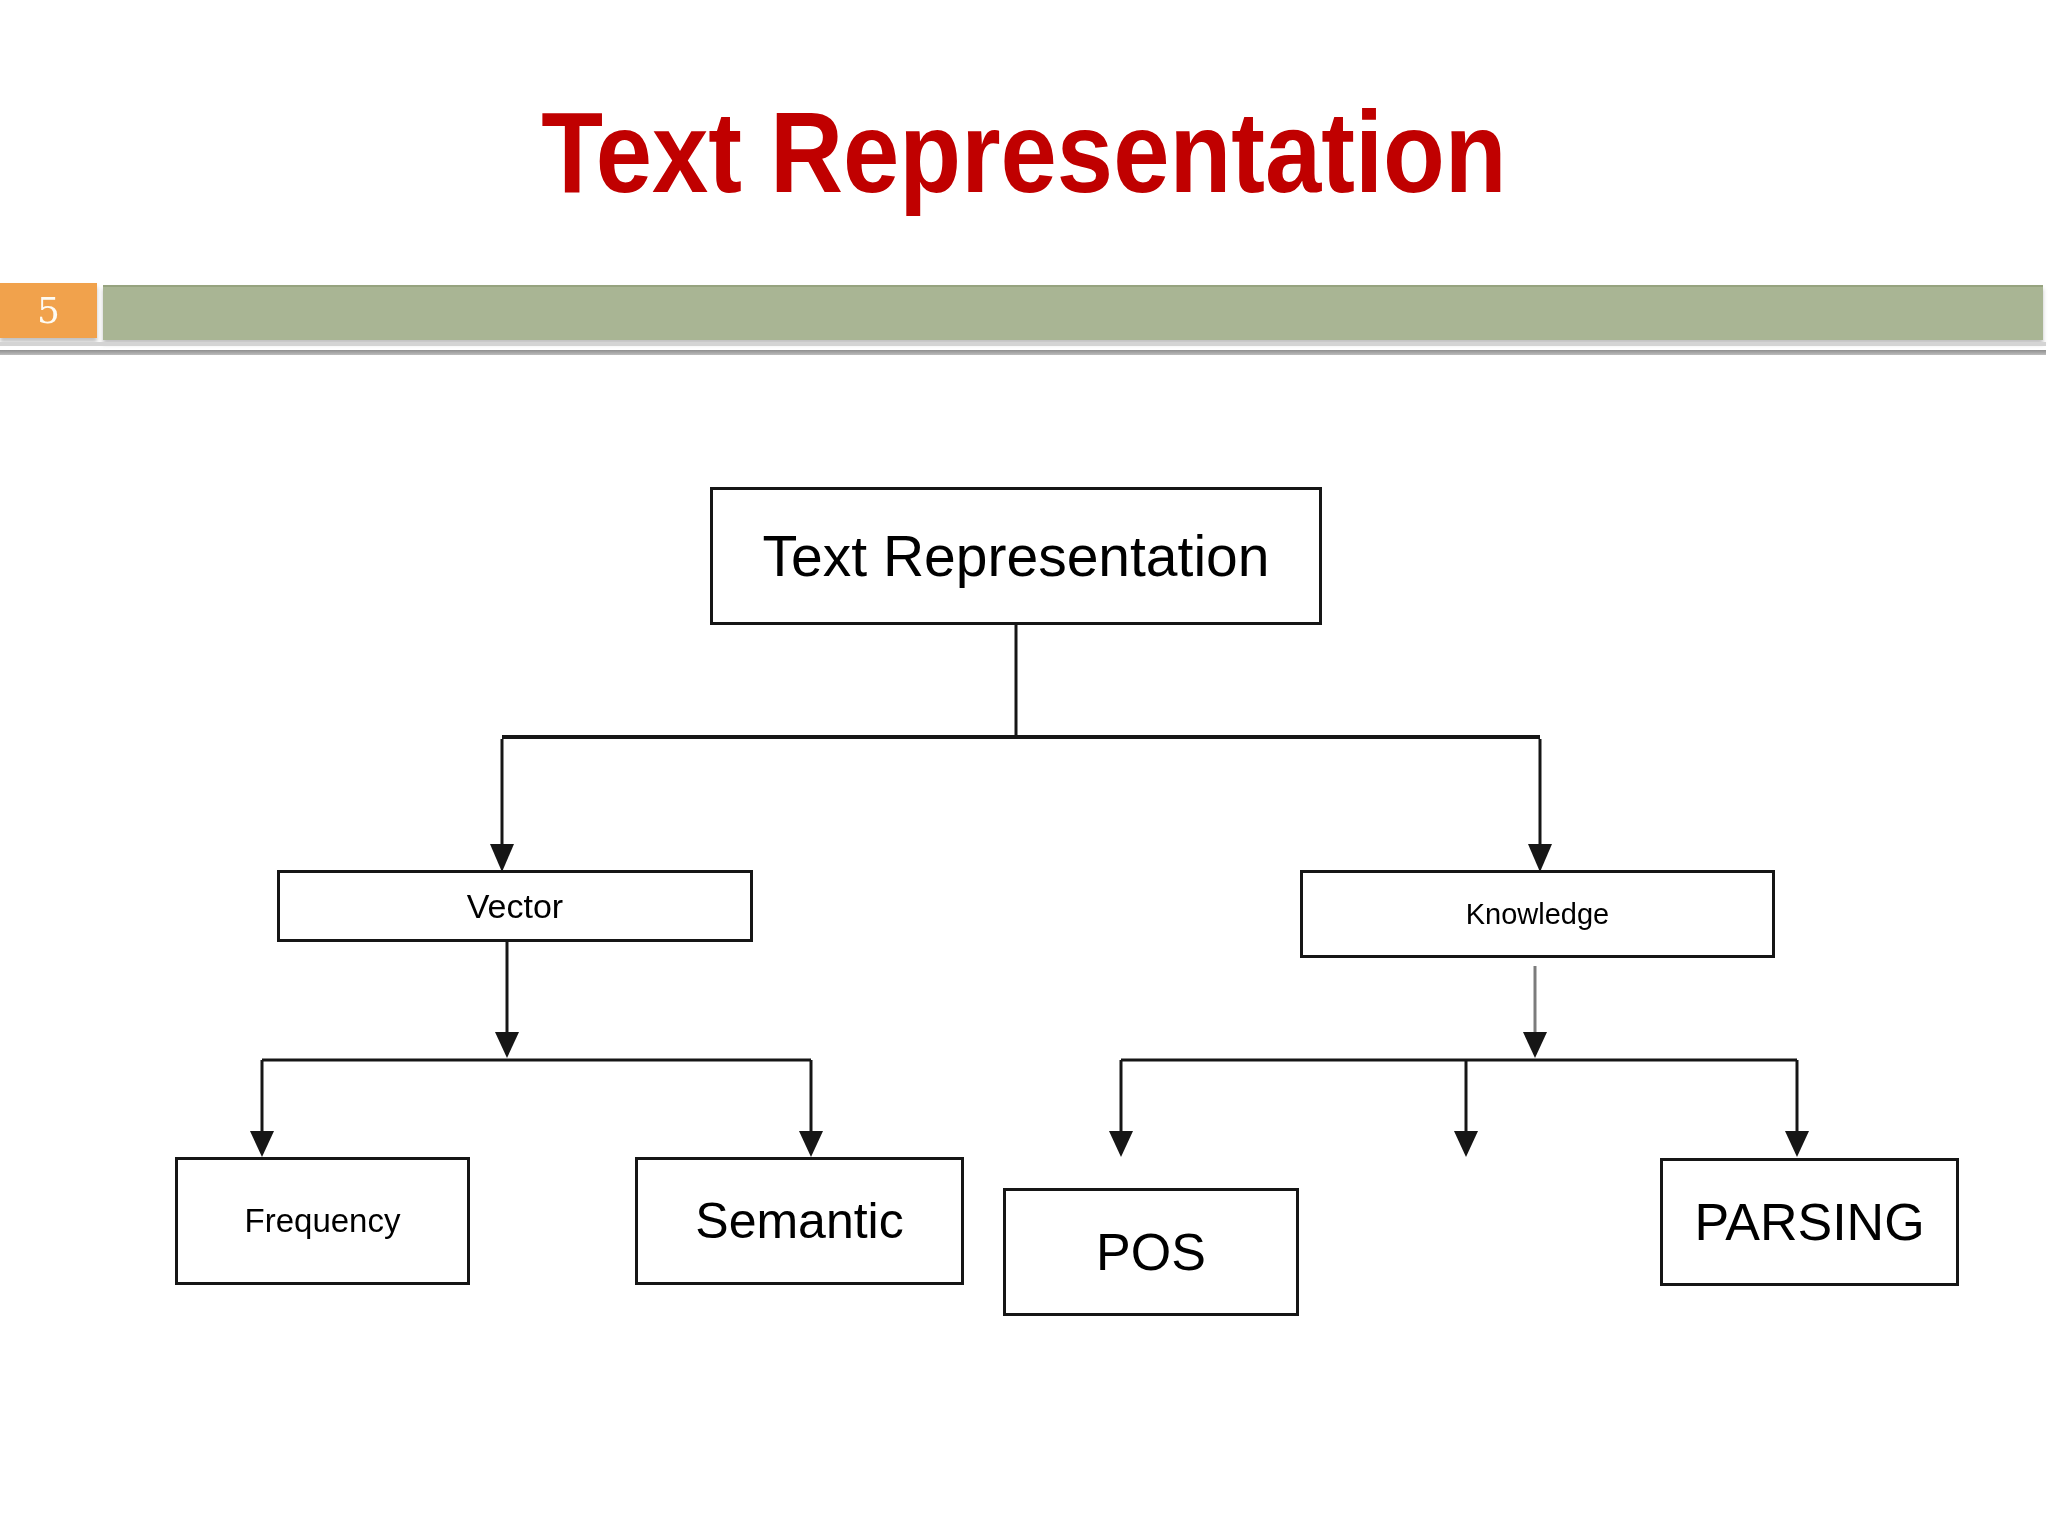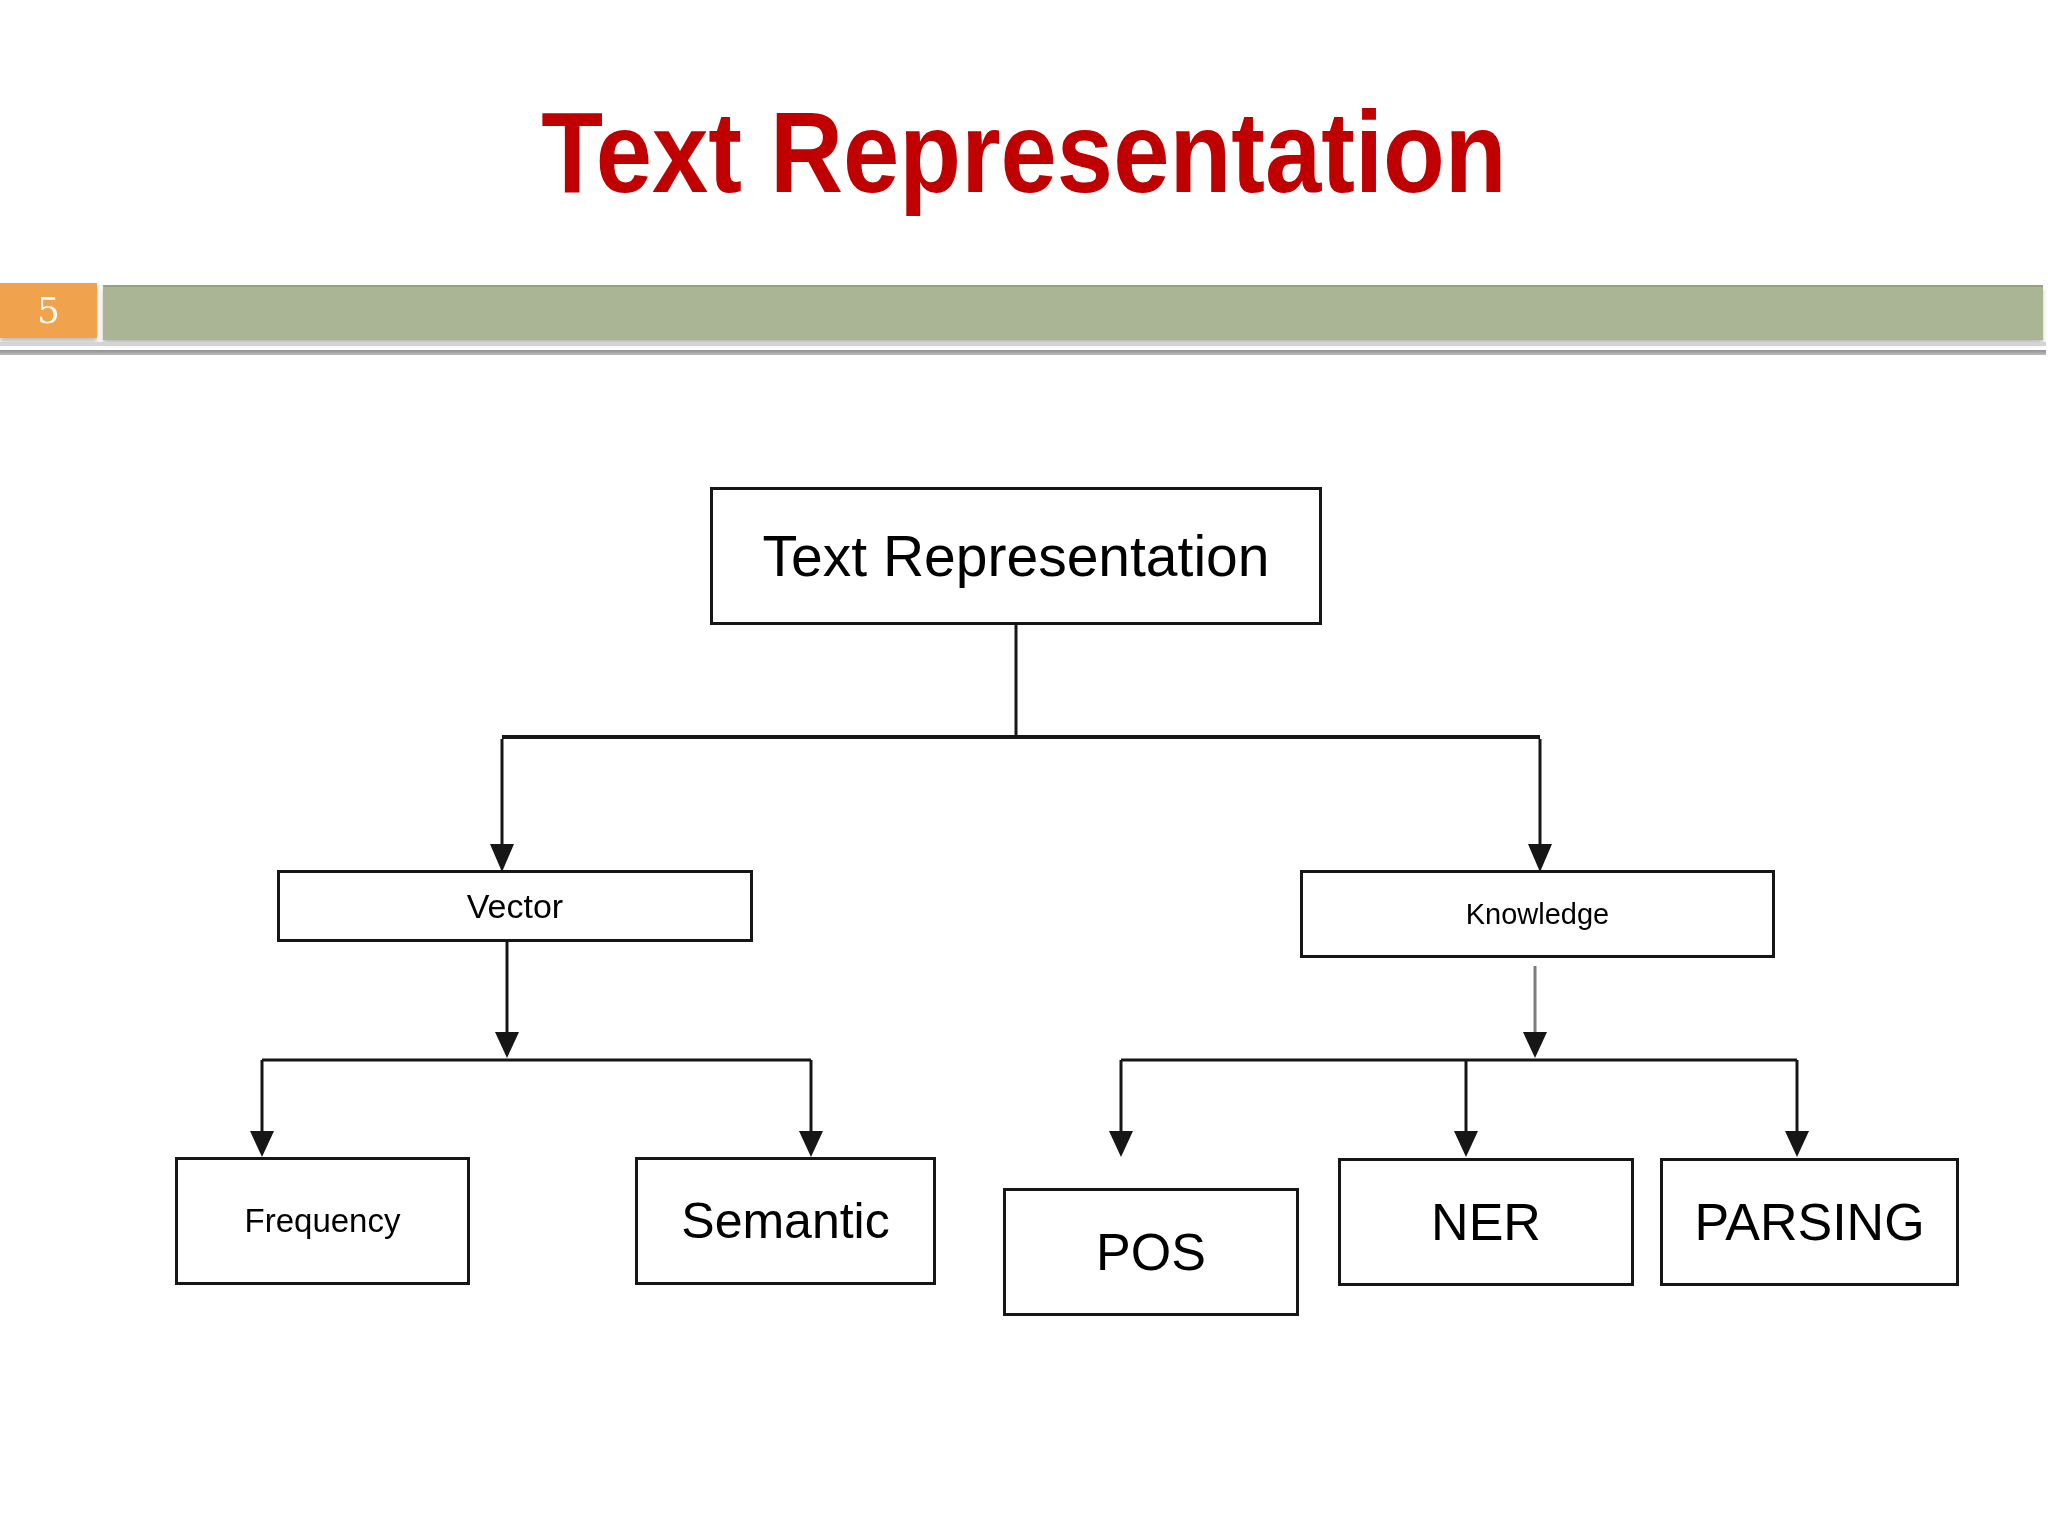--- a/index.html
+++ b/index.html
@@ -51,21 +51,21 @@
     display:flex;align-items:center;justify-content:center;
     color:#000000;
     box-sizing:border-box;
     white-space:nowrap;
   }
   .node .lbl{display:inline-block;}
   #node-root      {left:710px; top:487px; width:612px; height:138px; font-size:57px;}
   #node-vector    {left:277px; top:870px; width:476px; height:72px;  font-size:34px;}
   #node-knowledge {left:1300px;top:870px; width:475px; height:88px;  font-size:29px;}
   #node-frequency {left:175px; top:1157px;width:295px; height:128px; font-size:33px;}
-  #node-semantic  {left:635px; top:1157px;width:301px; height:128px; font-size:50px;}
+  #node-semantic  {left:635px; top:1157px;width:329px; height:128px; font-size:50px;}
   #node-pos       {left:1003px;top:1158px;width:296px; height:128px; font-size:52px;margin-top:30px;}
   #node-ner       {left:1338px;top:1158px;width:296px; height:128px; font-size:52px;}
   #node-parsing   {left:1660px;top:1158px;width:299px; height:128px; font-size:52px;}
 </style>
 </head>
 <body>
 
 <div id="slide">
 
   <div id="slide-title">Text Representation</div>
@@ -133,21 +133,18 @@
   </div>
 
   <div class="node" id="node-semantic">
     <span class="lbl">Semantic</span>
   </div>
 
   <div class="node" id="node-pos">
     <span class="lbl">POS</span>
   </div>
 
-  <div class="node" id="node-ner">
-    <span class="lbl">NER</span>
-  </div>
 
   <div class="node" id="node-parsing">
     <span class="lbl">PARSING</span>
   </div>
 
 </div>
 
 </body></html>

